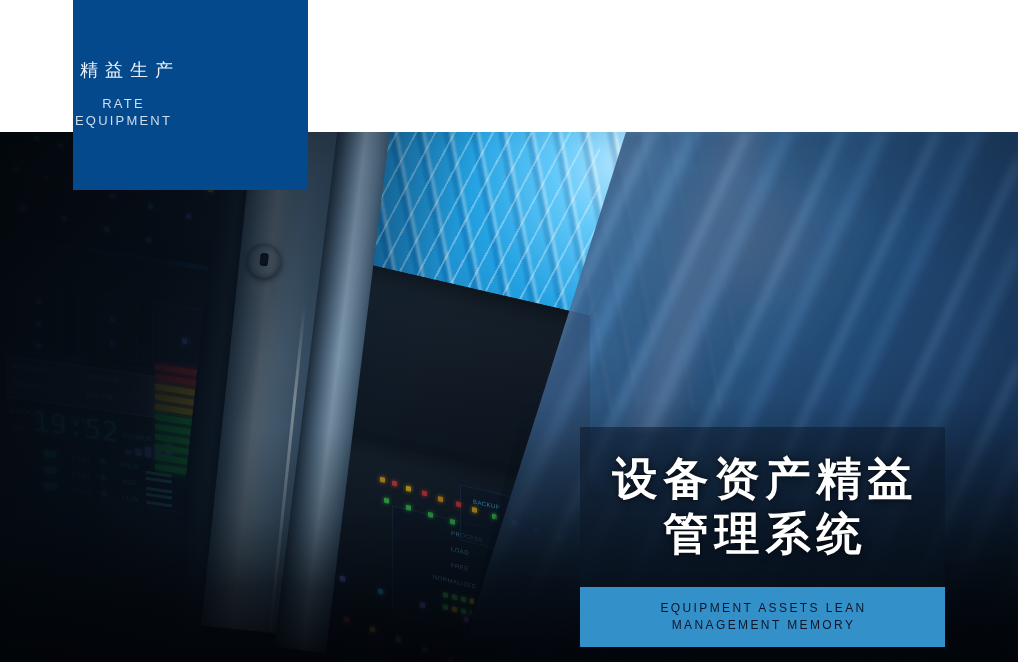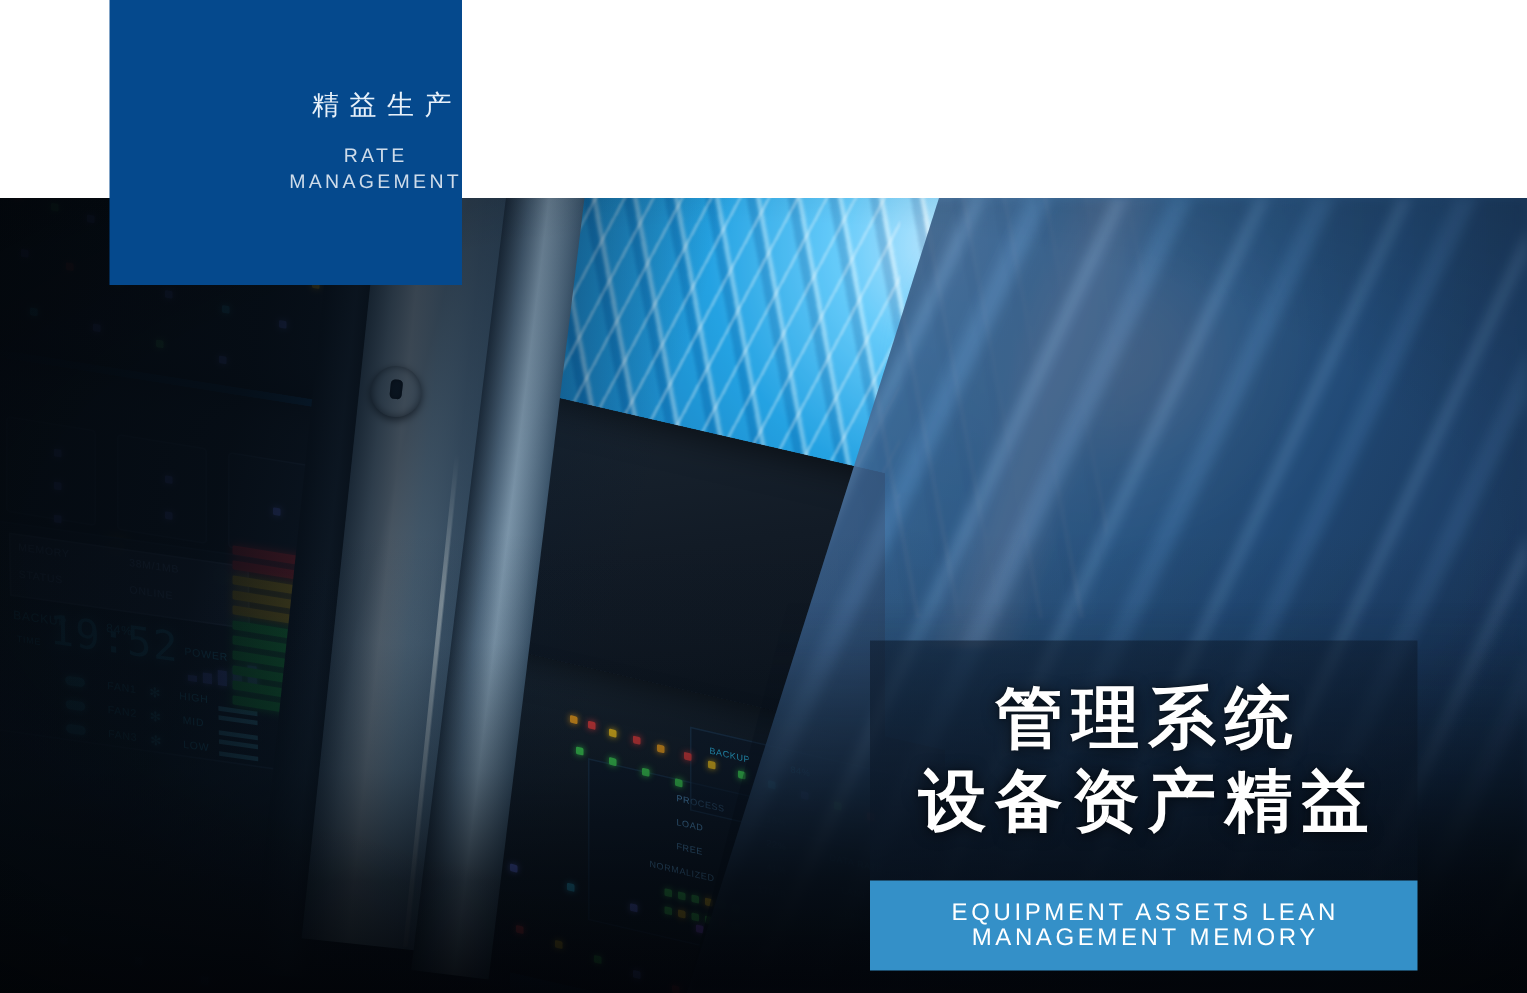--- a/index.html
+++ b/index.html
@@ -215,21 +215,21 @@
   .dots { position: absolute; }
   .dots i { position: absolute; width: 5px; height: 5px; border-radius: 1px; }
 
   .seg { position: absolute; border: 1px solid rgba(120,160,210,.22); border-radius: 3px;
          background: rgba(40,64,92,.22); }
 
   
   .lean-box {
     position: absolute; left: 73px; top: 0; width: 235px; height: 190px;
     background: #05498d;
-    display: flex; flex-direction: column; align-items: flex-end; justify-content: center;
+    display: flex; flex-direction: column; align-items: flex-start; justify-content: center;
     z-index: 20;
   }
   .lean-cn {
     color: #e8f1fa; font-size: 18px; font-weight: 300; letter-spacing: 7px;
     text-indent: 7px; line-height: 1; margin-bottom: 16px;
   }
   .lean-en {
     color: #cfdcea; font-size: 13px; font-weight: 400; letter-spacing: 2.2px;
     line-height: 17px; text-align: center; text-indent: 2px;
   }
@@ -247,21 +247,21 @@
     text-shadow: 0 1px 10px rgba(0,0,0,.65), 0 0 2px rgba(0,0,0,.5);
     font-family: "DejaVu Sans", "Liberation Sans", sans-serif;
   }
   .subtitle-bar {
     position: absolute; left: 580px; top: 587px; width: 365px; height: 60px;
     background: #3490c8;
     display: flex; flex-direction: column; align-items: center; justify-content: center;
     z-index: 20;
   }
   .subtitle-line {
-    color: #ffffff; font-size: 16px; letter-spacing: 2.4px; line-height: 17px;
+    color: #0f172a; font-size: 12px; letter-spacing: 2.4px; line-height: 17px;
     text-align: center; text-indent: 2px; white-space: nowrap;
   }
 </style>
 </head>
 <body>
 
 <div class="poster">
 
   <div class="photo">
 
@@ -467,27 +467,27 @@
 
     <div class="photo-layer bg-darkleft"></div>
     <div class="photo-layer bg-darkbottom"></div>
     <div class="photo-layer bg-vignette"></div>
   </div>
 
   <div class="lean-box">
     <div class="lean-cn">精益生产</div>
     <div class="lean-en">
       <div>RATE</div>
-      <div>MANAGEMENT</div>
+      <div>EQUIPMENT</div>
     </div>
   </div>
 
   <div class="title-panel">
+    <div class="title-line">设备资产精益</div>
     <div class="title-line">管理系统</div>
-    <div class="title-line">设备资产精益</div>
   </div>
 
   <div class="subtitle-bar">
     <div class="subtitle-line">EQUIPMENT  ASSETS  LEAN</div>
     <div class="subtitle-line">MANAGEMENT  MEMORY</div>
   </div>
 
 </div>
 
 </body></html>

